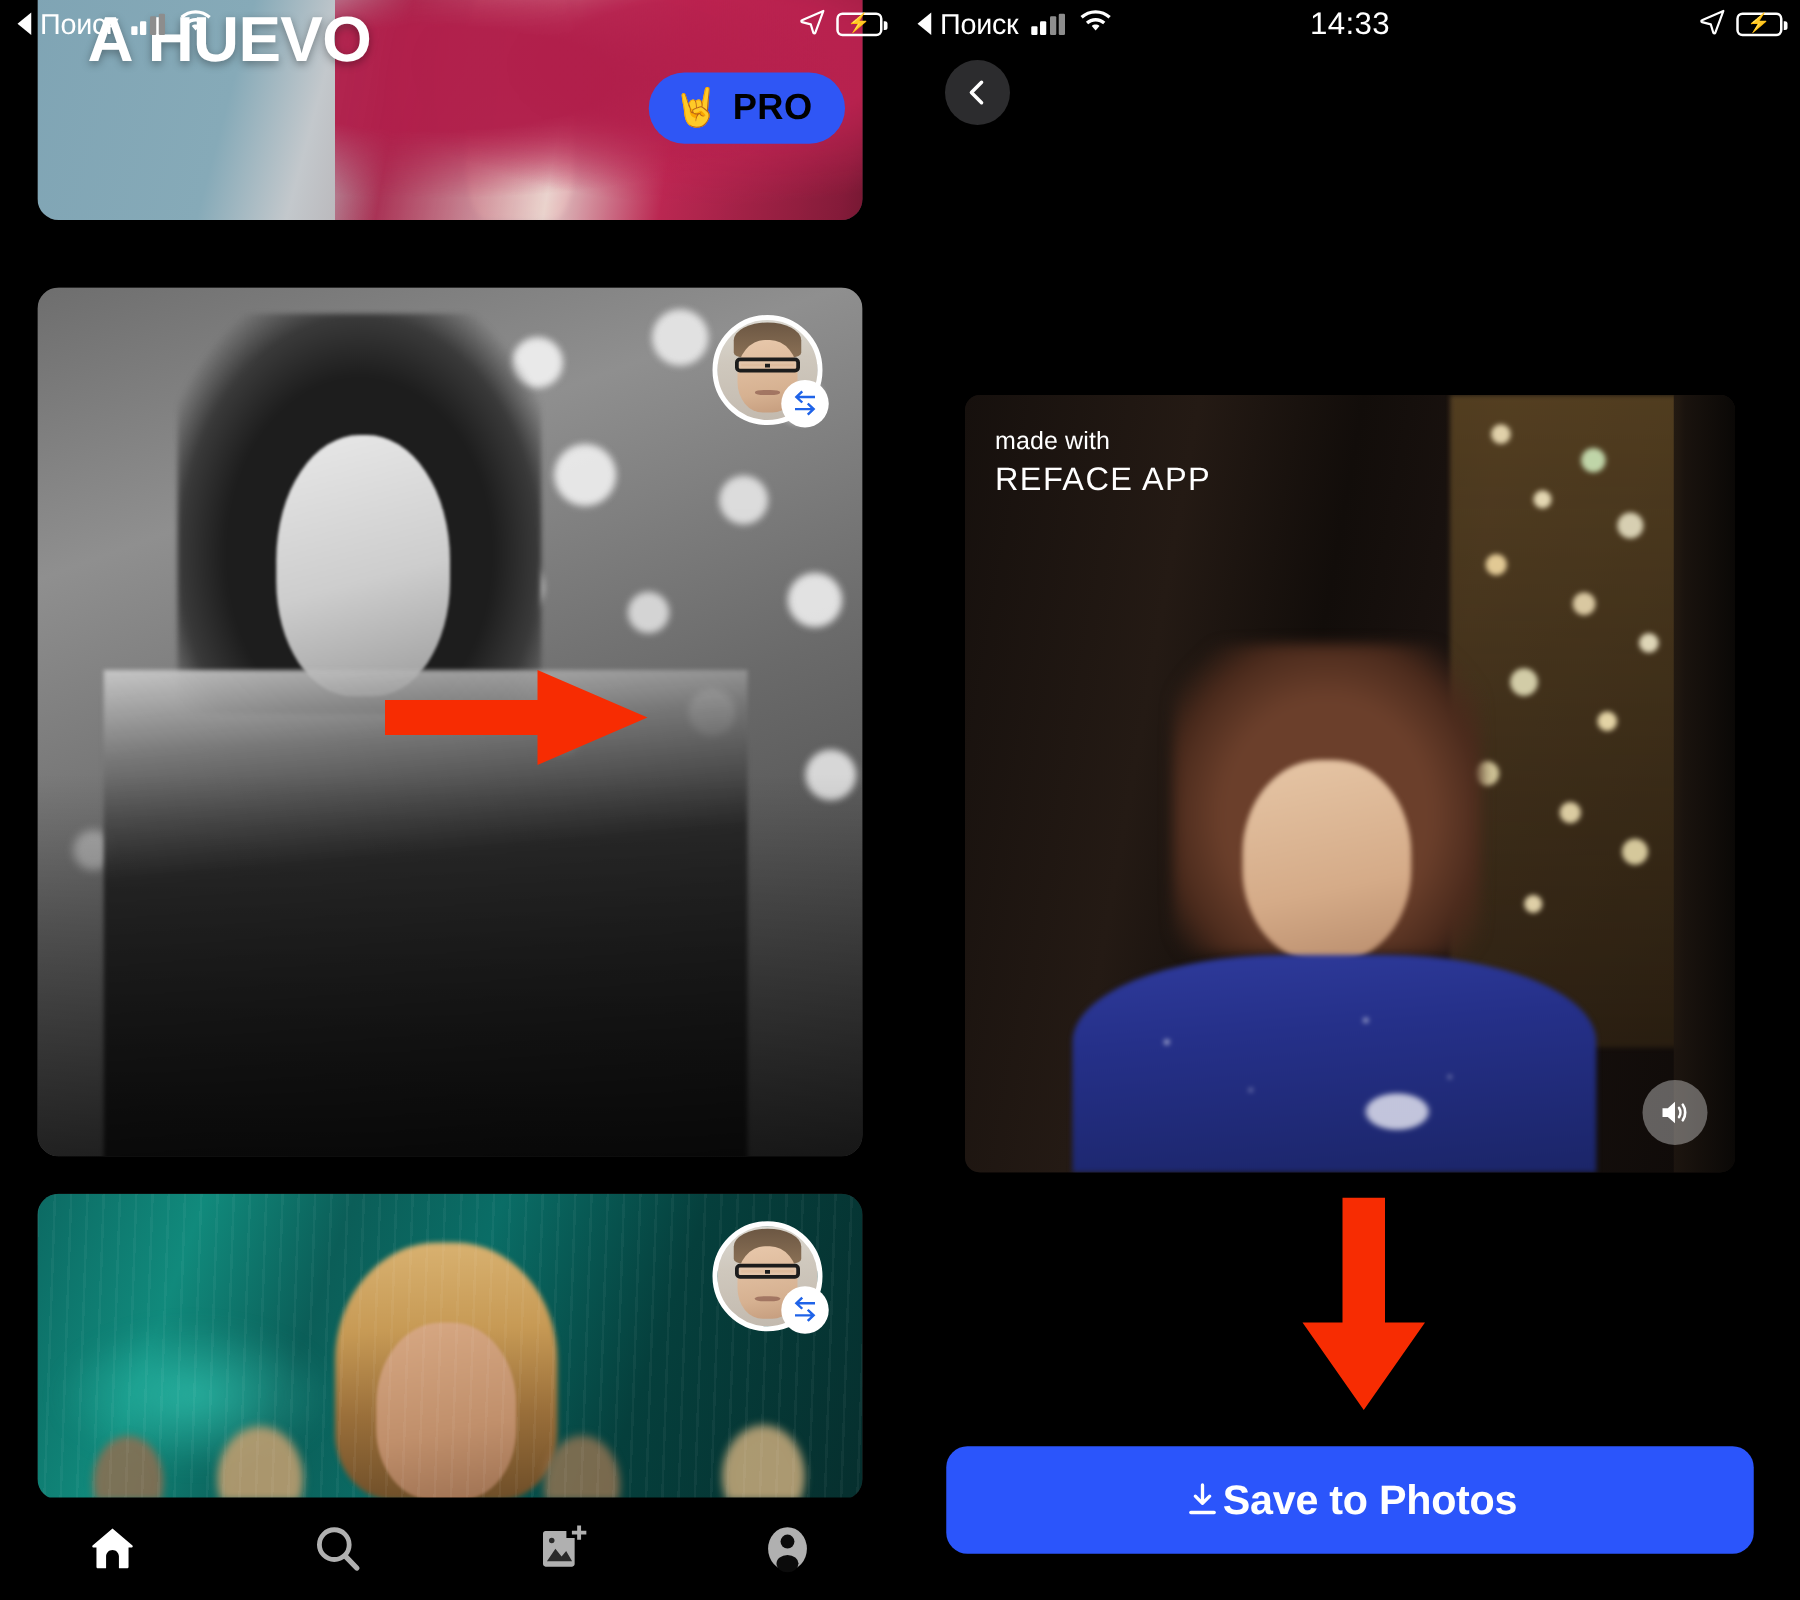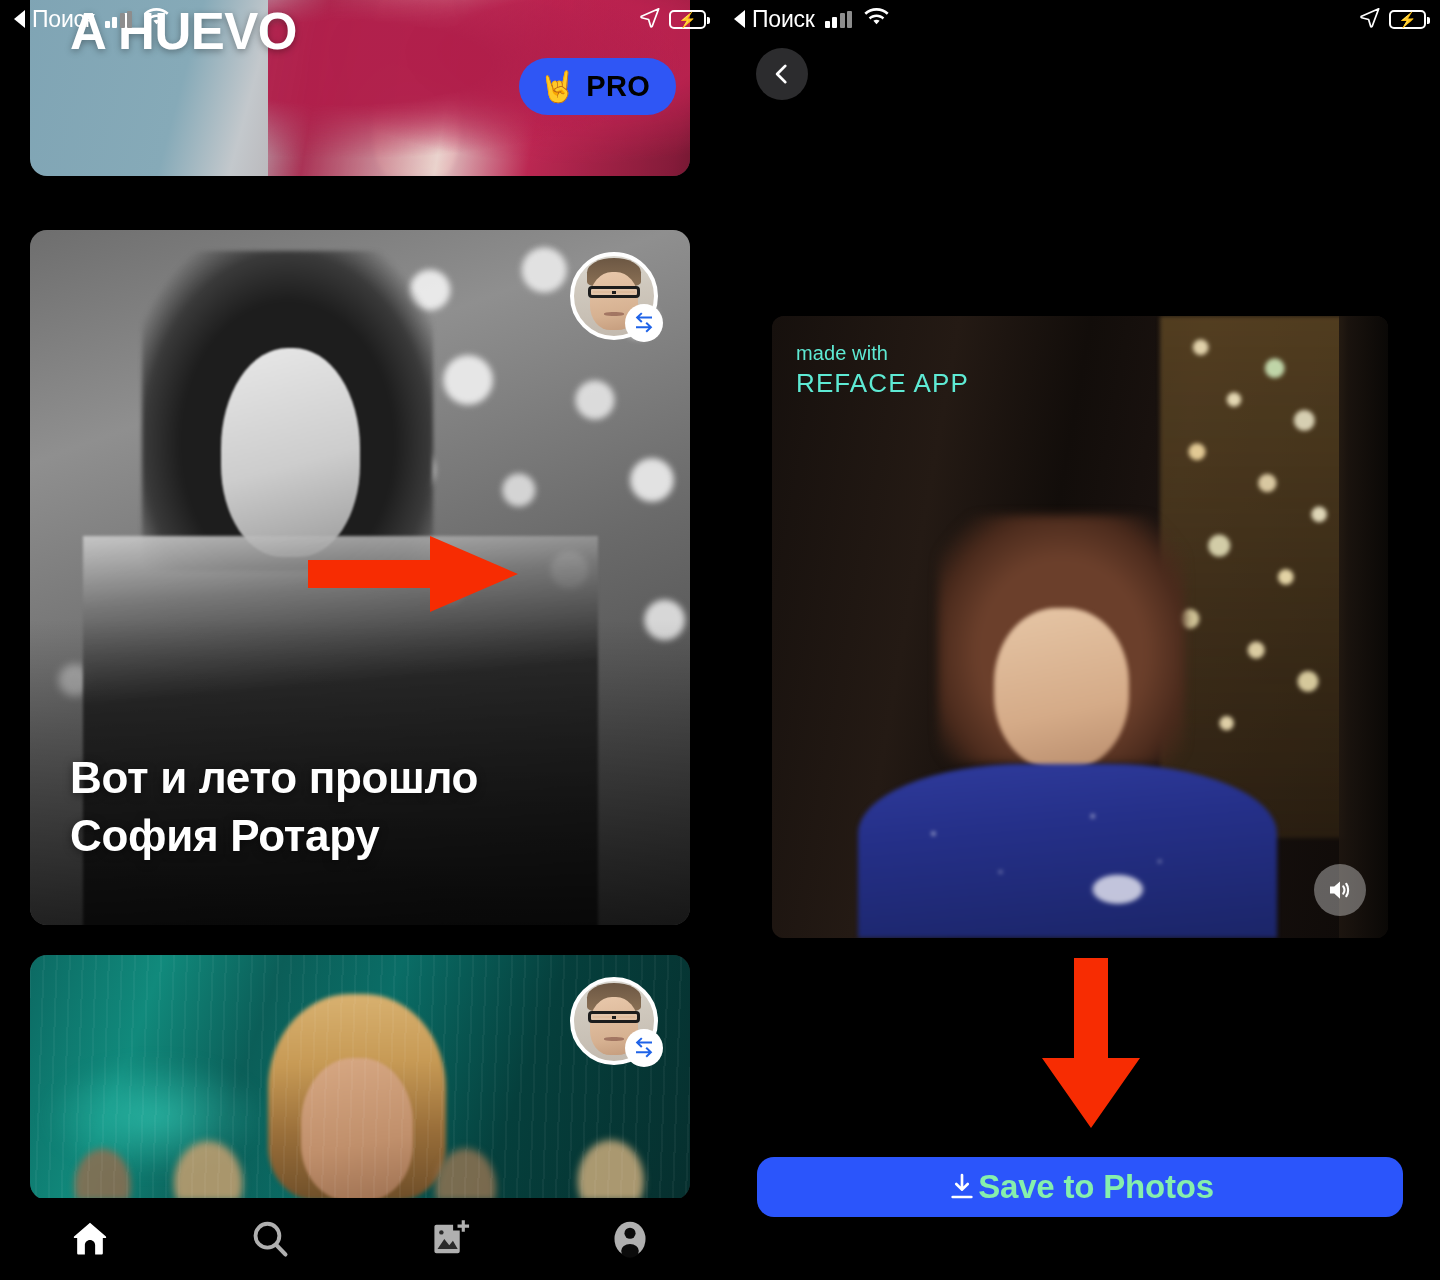--- a/index.html
+++ b/index.html
@@ -272,33 +272,33 @@
       radial-gradient(circle 2px at 34% 62%, rgba(255,255,255,.7) 0 60%, rgba(0,0,0,0) 70%),
       radial-gradient(circle 3px at 56% 30%, rgba(255,255,255,.65) 0 60%, rgba(0,0,0,0) 70%),
       radial-gradient(circle 2px at 72% 56%, rgba(255,255,255,.7) 0 60%, rgba(0,0,0,0) 70%),
       radial-gradient(ellipse 38px 22px at 62% 72%, rgba(235,235,245,.8) 0 60%, rgba(0,0,0,0) 72%);
   }
   .video .necklace {
     position: absolute; left: 37%; top: 72%; width: 23%; height: 5%;
     border-bottom: 5px dotted rgba(220,220,235,.75);
     border-radius: 0 0 50% 50%; filter: blur(.6px);
   }
-  .watermark { position: absolute; left: 24px; top: 26px; color: #5eead4; }
+  .watermark { position: absolute; left: 24px; top: 26px; color: #ffffff; }
   .wm-small { font-size: 20px; letter-spacing: .1px; }
   .wm-big { font-size: 26px; letter-spacing: 1.1px; margin-top: 3px; }
   .volume-btn {
     position: absolute; right: 22px; bottom: 22px; width: 52px; height: 52px;
     border-radius: 50%; background: rgba(235,235,235,.38);
     display: flex; align-items: center; justify-content: center;
   }
   .save-btn {
-    position: absolute; left: 757px; top: 1157px; width: 646px; height: 60px;
+    position: absolute; left: 757px; top: 1157px; width: 646px; height: 86px;
     background: #2b55fb; border-radius: 17px;
     display: flex; align-items: center; justify-content: center; gap: 0;
-    color: #86efac; font-size: 33px; font-weight: 700; letter-spacing: -0.2px;
+    color: #ffffff; font-size: 33px; font-weight: 700; letter-spacing: -0.2px;
   }
 
   
   .arrow-right { position: absolute; left: 308px; top: 534px; z-index: 25; }
   .arrow-down  { position: absolute; left: 1040px; top: 958px; z-index: 25; }
 </style>
 </head>
 <body>
 
 <div class="screen left">
@@ -331,24 +331,20 @@
           <div class="av-glasses"></div>
             <div class="av-mouth"></div>
         </div>
         <div class="swap-badge">
           <svg width="24" height="24" viewBox="0 0 24 24" aria-hidden="true">
             <path d="M20 8H7.5l3-3-1.4-1.4L3.7 9l5.4 5.4L10.5 13l-3-3H20z" fill="#1f63e8" transform="translate(0,-2) scale(1,0.95)"></path>
             <path d="M4 16h12.5l-3 3 1.4 1.4L20.3 15l-5.4-5.4L13.5 11l3 3H4z" fill="#1f63e8" transform="translate(0,2) scale(1,0.95)"></path>
           </svg>
         </div>
       </div>
-      <div class="mid-title">
-        <div>Вот и лето прошло</div>
-        <div>София Ротару</div>
-      </div>
     </div>
 
     <div class="card card-bot">
       <div class="art-bot">
         <div class="glow"></div>
         <div class="hair-b"></div>
         <div class="face-b"></div>
         <div class="extra"></div>
         <div class="streaks"></div>
       </div>
@@ -496,20 +492,21 @@
           <i></i>
         </span>
       <span class="sb-wifi">
         <svg width="27" height="20" viewBox="0 0 24 18" aria-hidden="true">
           <path d="M12 15.6 9.2 12.4c1.5-1.3 4.1-1.3 5.6 0z" fill="#fff"></path>
           <path d="M12 9.1c-2.1 0-4 .8-5.4 2.1L5 9.4C6.9 7.7 9.3 6.7 12 6.7s5.1 1 7 2.7l-1.6 1.8C16 9.9 14.1 9.1 12 9.1z" fill="#fff"></path>
           <path d="M12 3.4c-3.6 0-6.9 1.4-9.3 3.6L1.1 5.2C4 2.6 7.8 1 12 1s8 1.6 10.9 4.2l-1.6 1.8C18.9 4.8 15.6 3.4 12 3.4z" fill="#fff"></path>
         </svg>
       </span>
     </div>
+    <div class="sb-center">14:33</div>
     <div class="sb-right">
       <span>
         <svg width="22" height="22" viewBox="0 0 24 24" aria-hidden="true">
           <path d="M21.5 3 2.8 11.1c-.8.3-.7 1.5.1 1.7l7.6 1.9 2.2 7.3c.2.8 1.4.9 1.7.1z" fill="none" stroke="#fff" stroke-width="1.9" stroke-linejoin="round"></path>
         </svg>
       </span>
       <span class="batt">
         <span class="fill"></span><span class="bolt">⚡</span>
       </span>
     </div>

